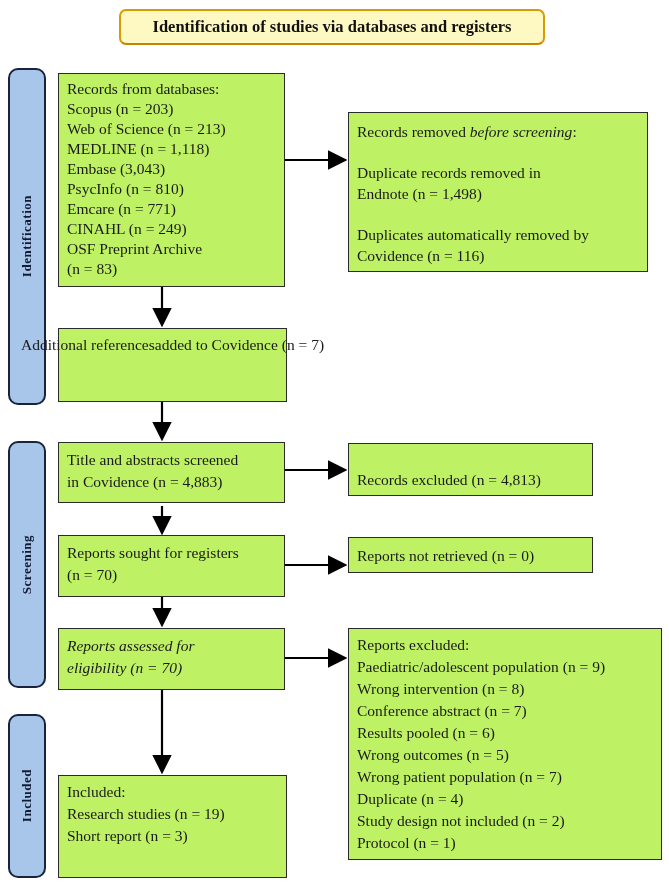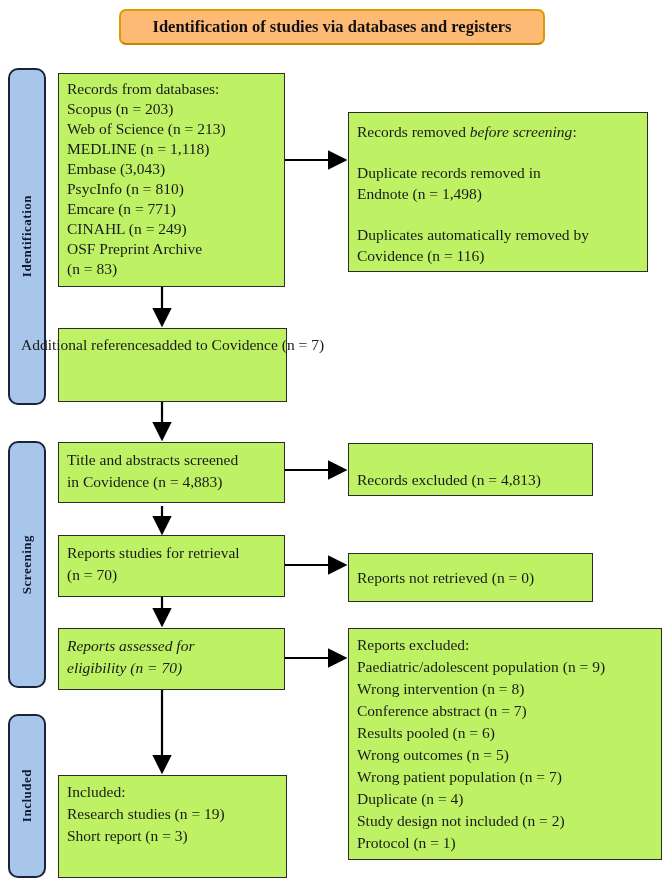--- a/index.html
+++ b/index.html
@@ -7,21 +7,21 @@
     position:relative;
     width:669px; height:887px;
     background:#ffffff;
     font-family:"Liberation Serif", serif;
     color:#1a1a1a;
     overflow:hidden;
   }
   
   .banner {
     position:absolute; left:119px; top:9px; width:426px; height:36px;
-    background:#fdba74;
+    background:#fef9c3;
     border:2px solid #D89C00;
     border-bottom-color:#C78400;
     border-radius:7px;
     display:flex; align-items:center; justify-content:center;
     box-sizing:border-box;
   }
   .banner .t {
     font-weight:bold; font-size:16.5px; color:#111111; text-align:center;
   }
   
@@ -56,21 +56,21 @@
     padding:5px 8px;
   }
   .fbox .ln { white-space:nowrap; }
   #box-records          { left:58px;  top:73px;  width:227px; height:214px; line-height:20px; }
   #box-removed          { left:348px; top:92px;  width:300px; height:160px; padding-top:8px;margin-top:20px; }
   #box-removed p        { margin:0 0 20px 0; }
   #box-additional       { left:58px;  top:328px; width:229px; height:74px;  line-height:22px; display:flex; flex-direction:row; justify-content:center; }
   #box-screened         { left:58px;  top:442px; width:227px; height:61px;  line-height:22px; padding-top:6px; }
   #box-records-excluded { left:348px; top:443px; width:245px; height:53px;  display:flex; align-items:flex-end; }
   #box-sought           { left:58px;  top:535px; width:227px; height:62px;  line-height:22px; padding-top:6px; }
-  #box-not-retrieved    { left:348px; top:537px; width:245px; height:49px;  display:flex; align-items:center;margin-top:16px; }
+  #box-not-retrieved    { left:348px; top:537px; width:245px; height:36px;  display:flex; align-items:center; }
   #box-assessed         { left:58px;  top:628px; width:227px; height:62px;  line-height:22px; padding-top:6px;font-style:italic; }
   #box-reports-excluded { left:348px; top:628px; width:314px; height:232px; line-height:22px; padding-top:5px; }
   #box-included         { left:58px;  top:775px; width:229px; height:103px; line-height:22px; padding-top:5px; }
   
   #arrows { position:absolute; left:0; top:0; width:669px; height:887px; pointer-events:none; }
 </style>
 </head>
 <body>
 
 <div class="canvas">
@@ -143,21 +143,21 @@
   <div class="fbox" id="box-screened">
     <div class="ln">Title and abstracts screened</div>
     <div class="ln">in Covidence (n = 4,883)</div>
   </div>
 
   <div class="fbox" id="box-records-excluded">
     <div class="ln">Records excluded (n = 4,813)</div>
   </div>
 
   <div class="fbox" id="box-sought">
-    <div class="ln">Reports studies for retrieval</div>
+    <div class="ln">Reports sought for registers</div>
     <div class="ln">(n = 70)</div>
   </div>
 
   <div class="fbox" id="box-not-retrieved">
     <div class="ln">Reports not retrieved (n = 0)</div>
   </div>
 
   <div class="fbox" id="box-assessed">
     <div class="ln">Reports assessed for</div>
     <div class="ln">eligibility (n = 70)</div>

